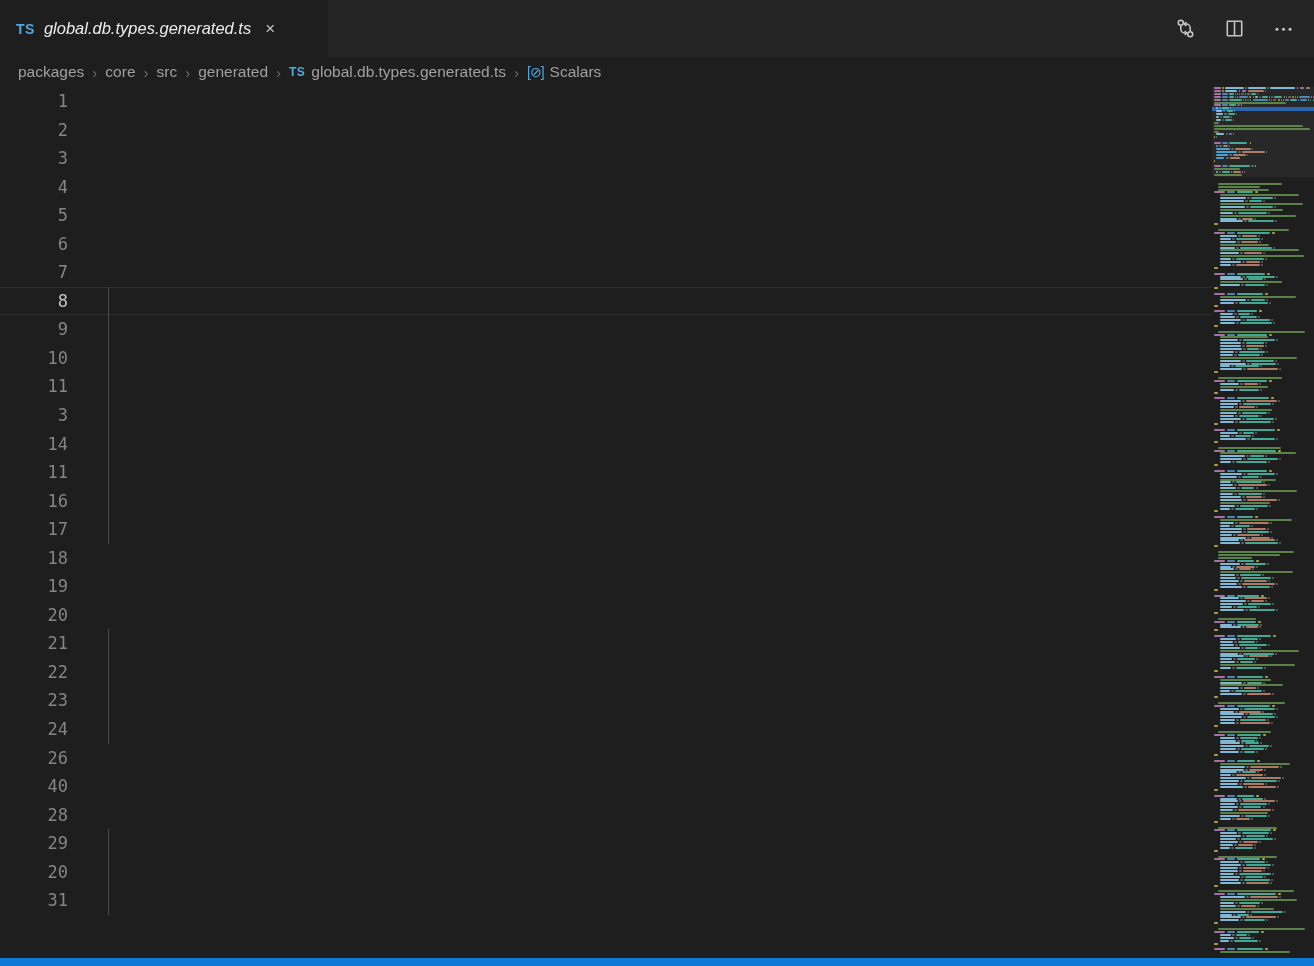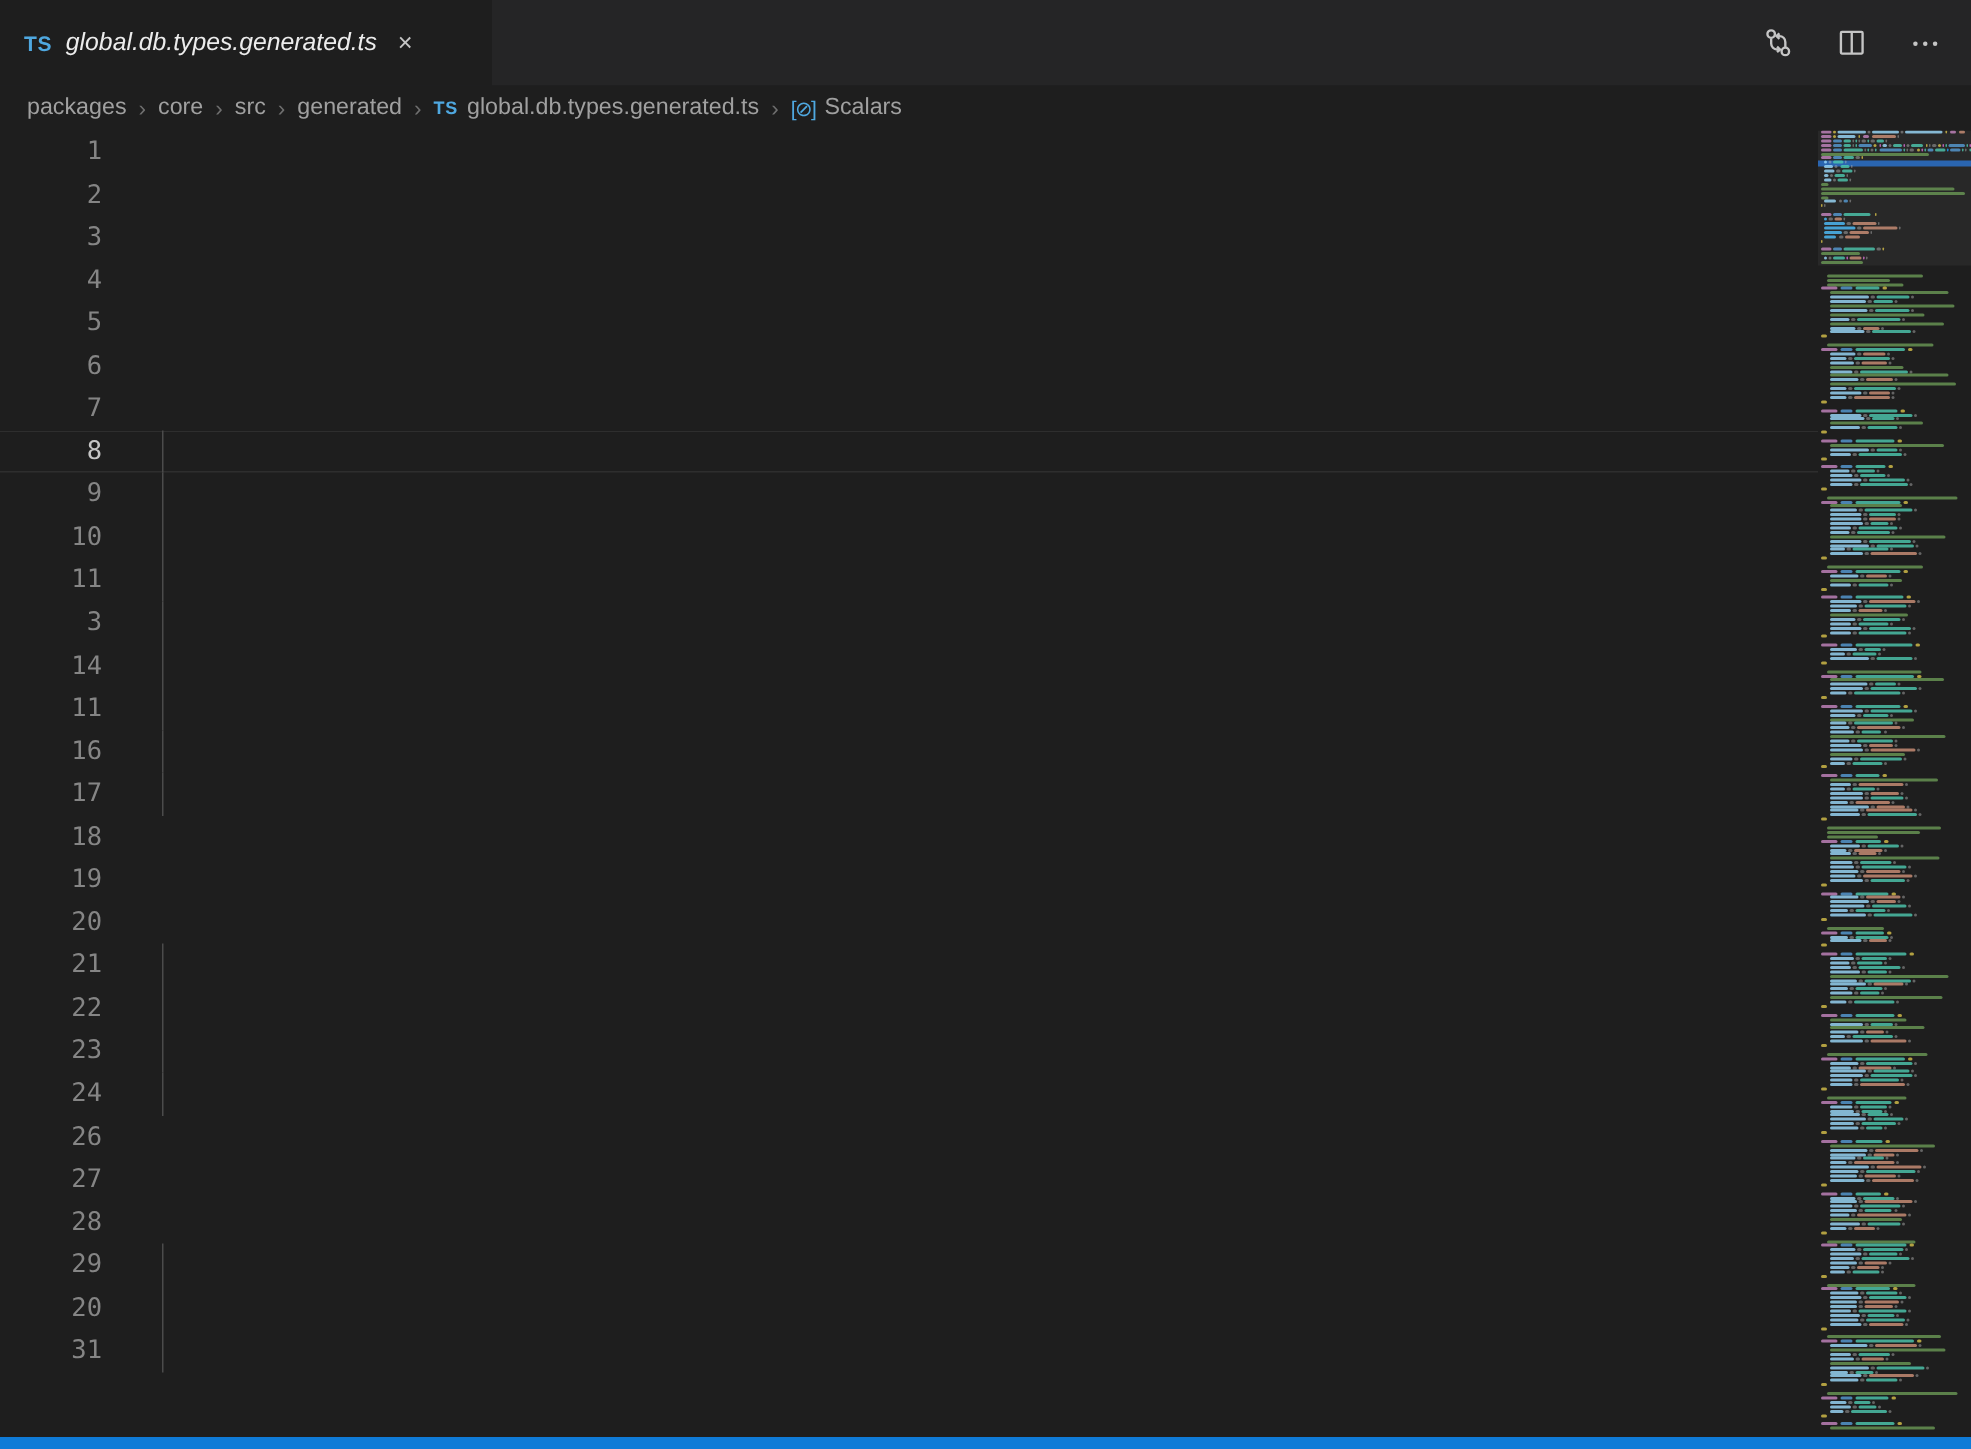--- a/index.html
+++ b/index.html
@@ -128,21 +128,21 @@
         <div class="line"><span class="ln">16</span><span class="guide"></span></div>
         <div class="line"><span class="ln">17</span><span class="guide"></span></div>
         <div class="line"><span class="ln">18</span></div>
         <div class="line"><span class="ln">19</span></div>
         <div class="line"><span class="ln">20</span></div>
         <div class="line"><span class="ln">21</span><span class="guide"></span></div>
         <div class="line"><span class="ln">22</span><span class="guide"></span></div>
         <div class="line"><span class="ln">23</span><span class="guide"></span></div>
         <div class="line"><span class="ln">24</span><span class="guide"></span></div>
         <div class="line"><span class="ln">26</span></div>
-        <div class="line"><span class="ln">27</span></div>
+        <div class="line"><span class="ln">40</span></div>
         <div class="line"><span class="ln">28</span></div>
         <div class="line"><span class="ln">29</span><span class="guide"></span></div>
         <div class="line"><span class="ln">20</span><span class="guide"></span></div>
         <div class="line"><span class="ln">31</span><span class="guide"></span></div>
       </div>
     <div class="minimap" id="minimap">
       <div class="mm-slider"></div>
       <div class="mm-highlight"></div>
     <div class="mm-row" style="top: 0px;">
           <span class="mm-seg" style="left: 2px; width: 7.35px; background: rgb(197, 134, 192); opacity: 0.8;"></span>

